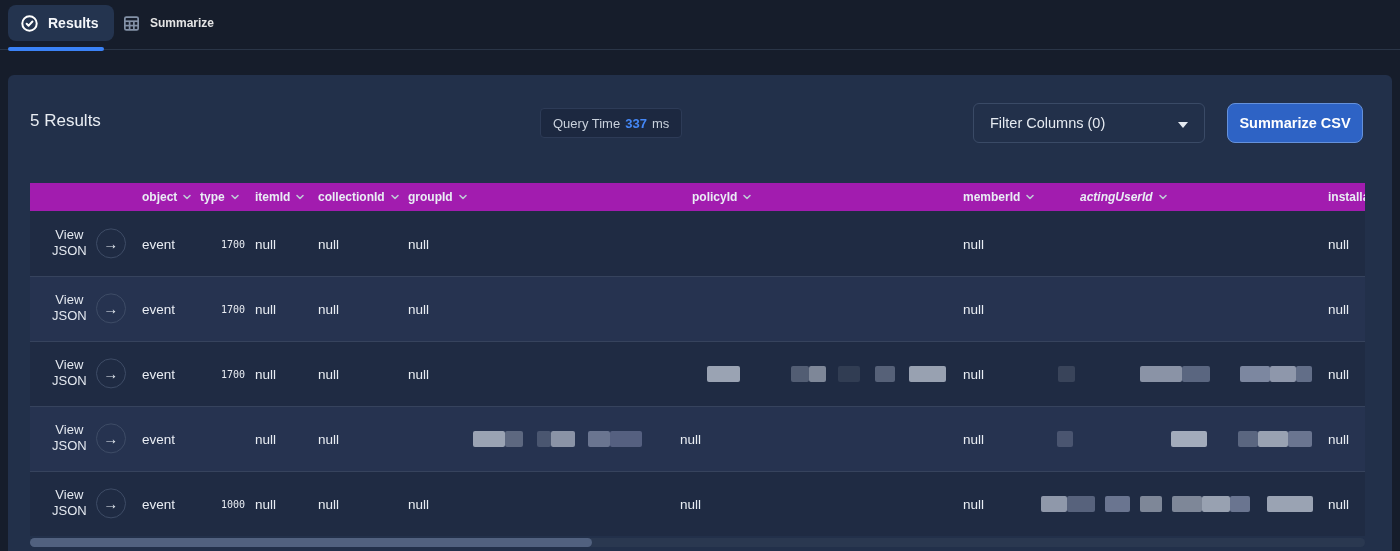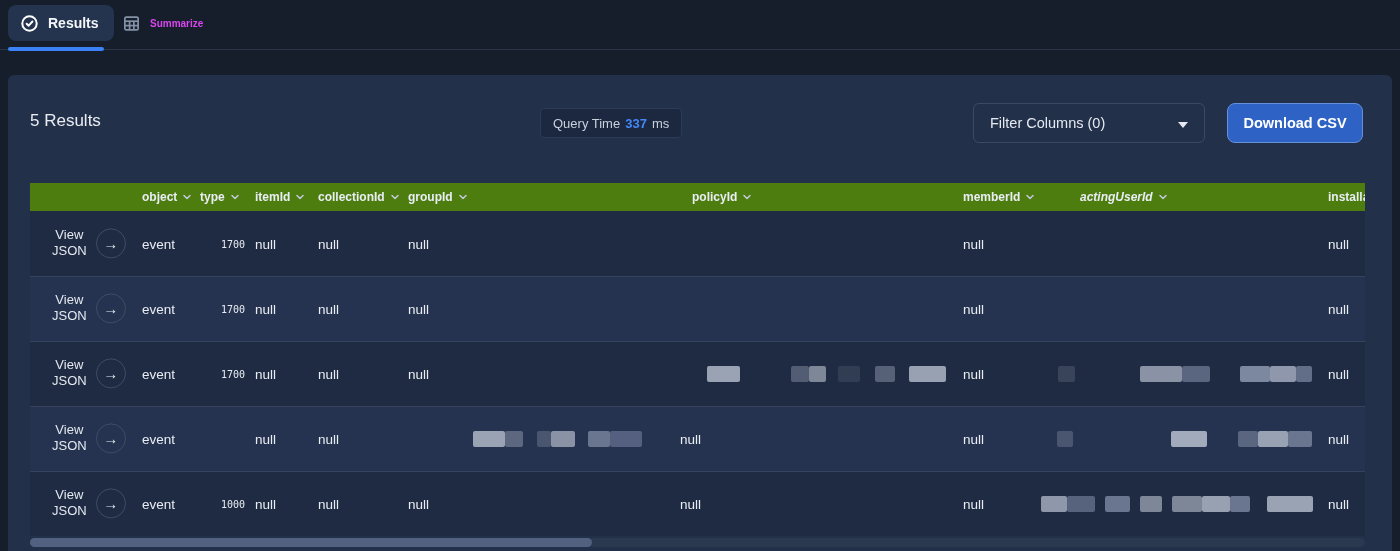--- a/index.html
+++ b/index.html
@@ -11,21 +11,21 @@
   }
   
   .topbar{position:absolute;left:0;top:0;width:100%;height:52px;}
   .tab-results{
     position:absolute;left:8px;top:5px;height:36px;border-radius:8px;
     background:#24344f;display:flex;align-items:center;gap:9px;
     padding:0 15px 0 12px;color:#f4f6fa;font-weight:bold;font-size:14px;cursor:pointer;
   }
   .tab-summarize{
     position:absolute;left:122px;top:5px;height:36px;display:flex;align-items:center;gap:9px;
-    color:#d946ef;font-weight:bold;font-size:10px;cursor:pointer;
+    color:#e5e5e5;font-weight:bold;font-size:12px;cursor:pointer;
   }
   .tab-icon{display:flex;align-items:center;}
   .top-divider{position:absolute;left:0;top:49px;width:100%;height:1px;background:#2a3547;}
   .tab-underline{position:absolute;left:8px;top:47px;width:96px;height:4px;background:#3b82f6;border-radius:2px;}
   
   .panel{
     position:absolute;left:8px;top:75px;width:1384px;height:476px;
     background:#22304a;border-radius:6px 6px 0 0;
   }
   .results-count{position:absolute;left:22px;top:36px;font-size:17px;color:#e9edf3;}
@@ -43,21 +43,21 @@
     border:1px solid #3a4a66;border-radius:6px;display:flex;align-items:center;
     justify-content:space-between;padding:0 16px;color:#e5eaf1;font-size:14.5px;cursor:pointer;
   }
   .download-btn{
     position:absolute;left:1219px;top:28px;width:136px;height:40px;box-sizing:border-box;
     background:#2e63c5;border:1px solid #6591db;border-radius:8px;color:#ffffff;
     font-weight:bold;font-size:14.5px;display:flex;align-items:center;justify-content:center;cursor:pointer;
   }
   
   .table{position:absolute;left:22px;top:108px;width:1335px;}
-  .thead{position:relative;height:28px;background:#4d7c0f;overflow:hidden;}
+  .thead{position:relative;height:28px;background:#a21caf;overflow:hidden;}
   .th{
     position:absolute;top:50%;transform:translateY(-50%);
     font-size:12px;font-weight:bold;color:#e9edf4;display:flex;gap:5px;align-items:center;white-space:nowrap;
   }
   .th-caret{display:flex;align-items:center;margin-top:1px;}
   .tbody{position:relative;overflow:hidden;}
   .row{position:relative;height:65px;}
   .row.dark{background:#1f2b43;}
   .row.light{background:#263350;}
   .row:not(:first-child){box-shadow:inset 0 1px 0 #36435d;}
@@ -125,21 +125,21 @@
   <div class="filter-select">
     <span>Filter Columns (0)</span>
     <span>
       <svg width="10" height="6" viewBox="0 0 10 6" fill="#e5eaf1">
           <path d="M0 0h10L5 6z"></path>
         </svg>
     </span>
   </div>
 
   <div class="download-btn">
-    <span>Download CSV</span>
+    <span>Summarize CSV</span>
   </div>
 
   <div class="table">
     <div class="thead">
         <span class="th" style="left: 112px;">
           <span>object</span>
           <span class="th-caret">
             <svg width="10" height="7" viewBox="0 0 10 7" fill="none">
               <path d="M2 1.5l3 3 3-3" stroke="#bfc8d6" stroke-width="1.6" stroke-linecap="round" stroke-linejoin="round"></path>
             </svg>

